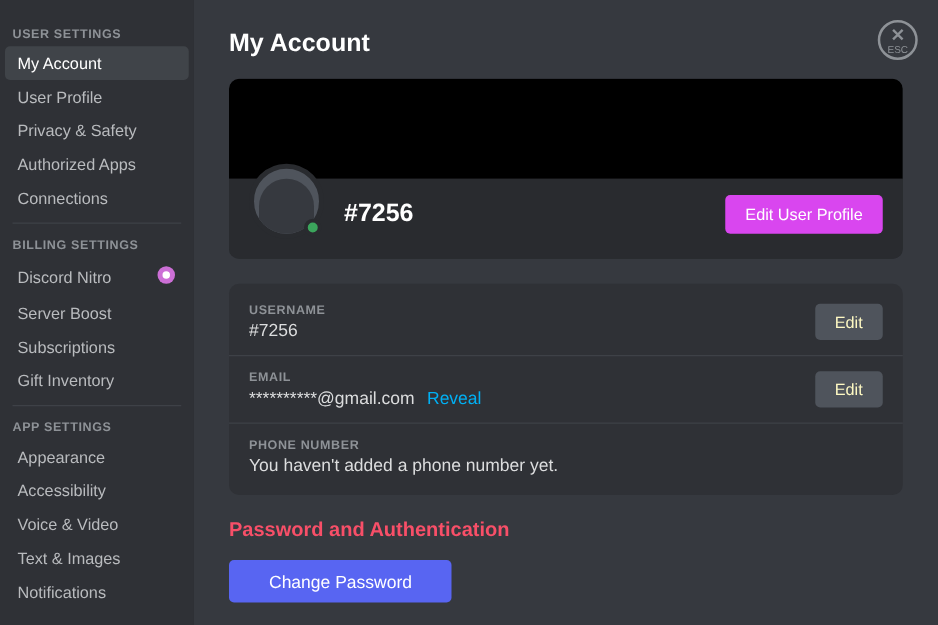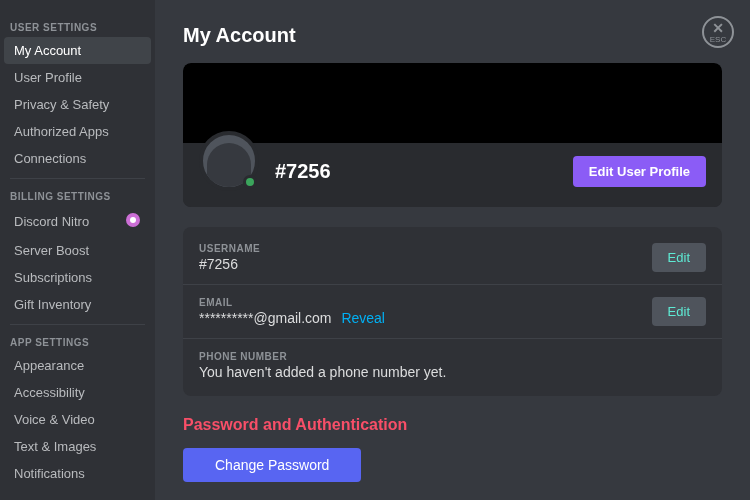--- a/index.html
+++ b/index.html
@@ -123,27 +123,27 @@
       bottom: 2px;
       right: 2px;
     }
     .username-tag {
       font-size: 20px;
       font-weight: 700;
       color: #fff;
       flex: 1;
     }
     .edit-profile-btn {
-      background: #8b5cf6;
+      background: #d946ef;
       color: #fff;
       border: none;
       border-radius: 4px;
       padding: 8px 16px;
       font-size: 13px;
-      font-weight: 700;
+      font-weight: 400;
       cursor: pointer;
     }
 
     
     .account-fields {
       background: #2f3136;
       border-radius: 8px;
       padding: 4px 0;
       margin-bottom: 20px;
     }
@@ -171,21 +171,21 @@
       color: #dcddde;
     }
     .field-value .reveal-link {
       color: #00b0f4;
       cursor: pointer;
       margin-left: 6px;
       font-size: 14px;
     }
     .field-btn {
       background: #4f545c;
-      color: #5eead4;
+      color: #fef9c3;
       border: none;
       border-radius: 4px;
       padding: 7px 16px;
       font-size: 13px;
       font-weight: 500;
       cursor: pointer;
     }
 
     
     .section-title {

